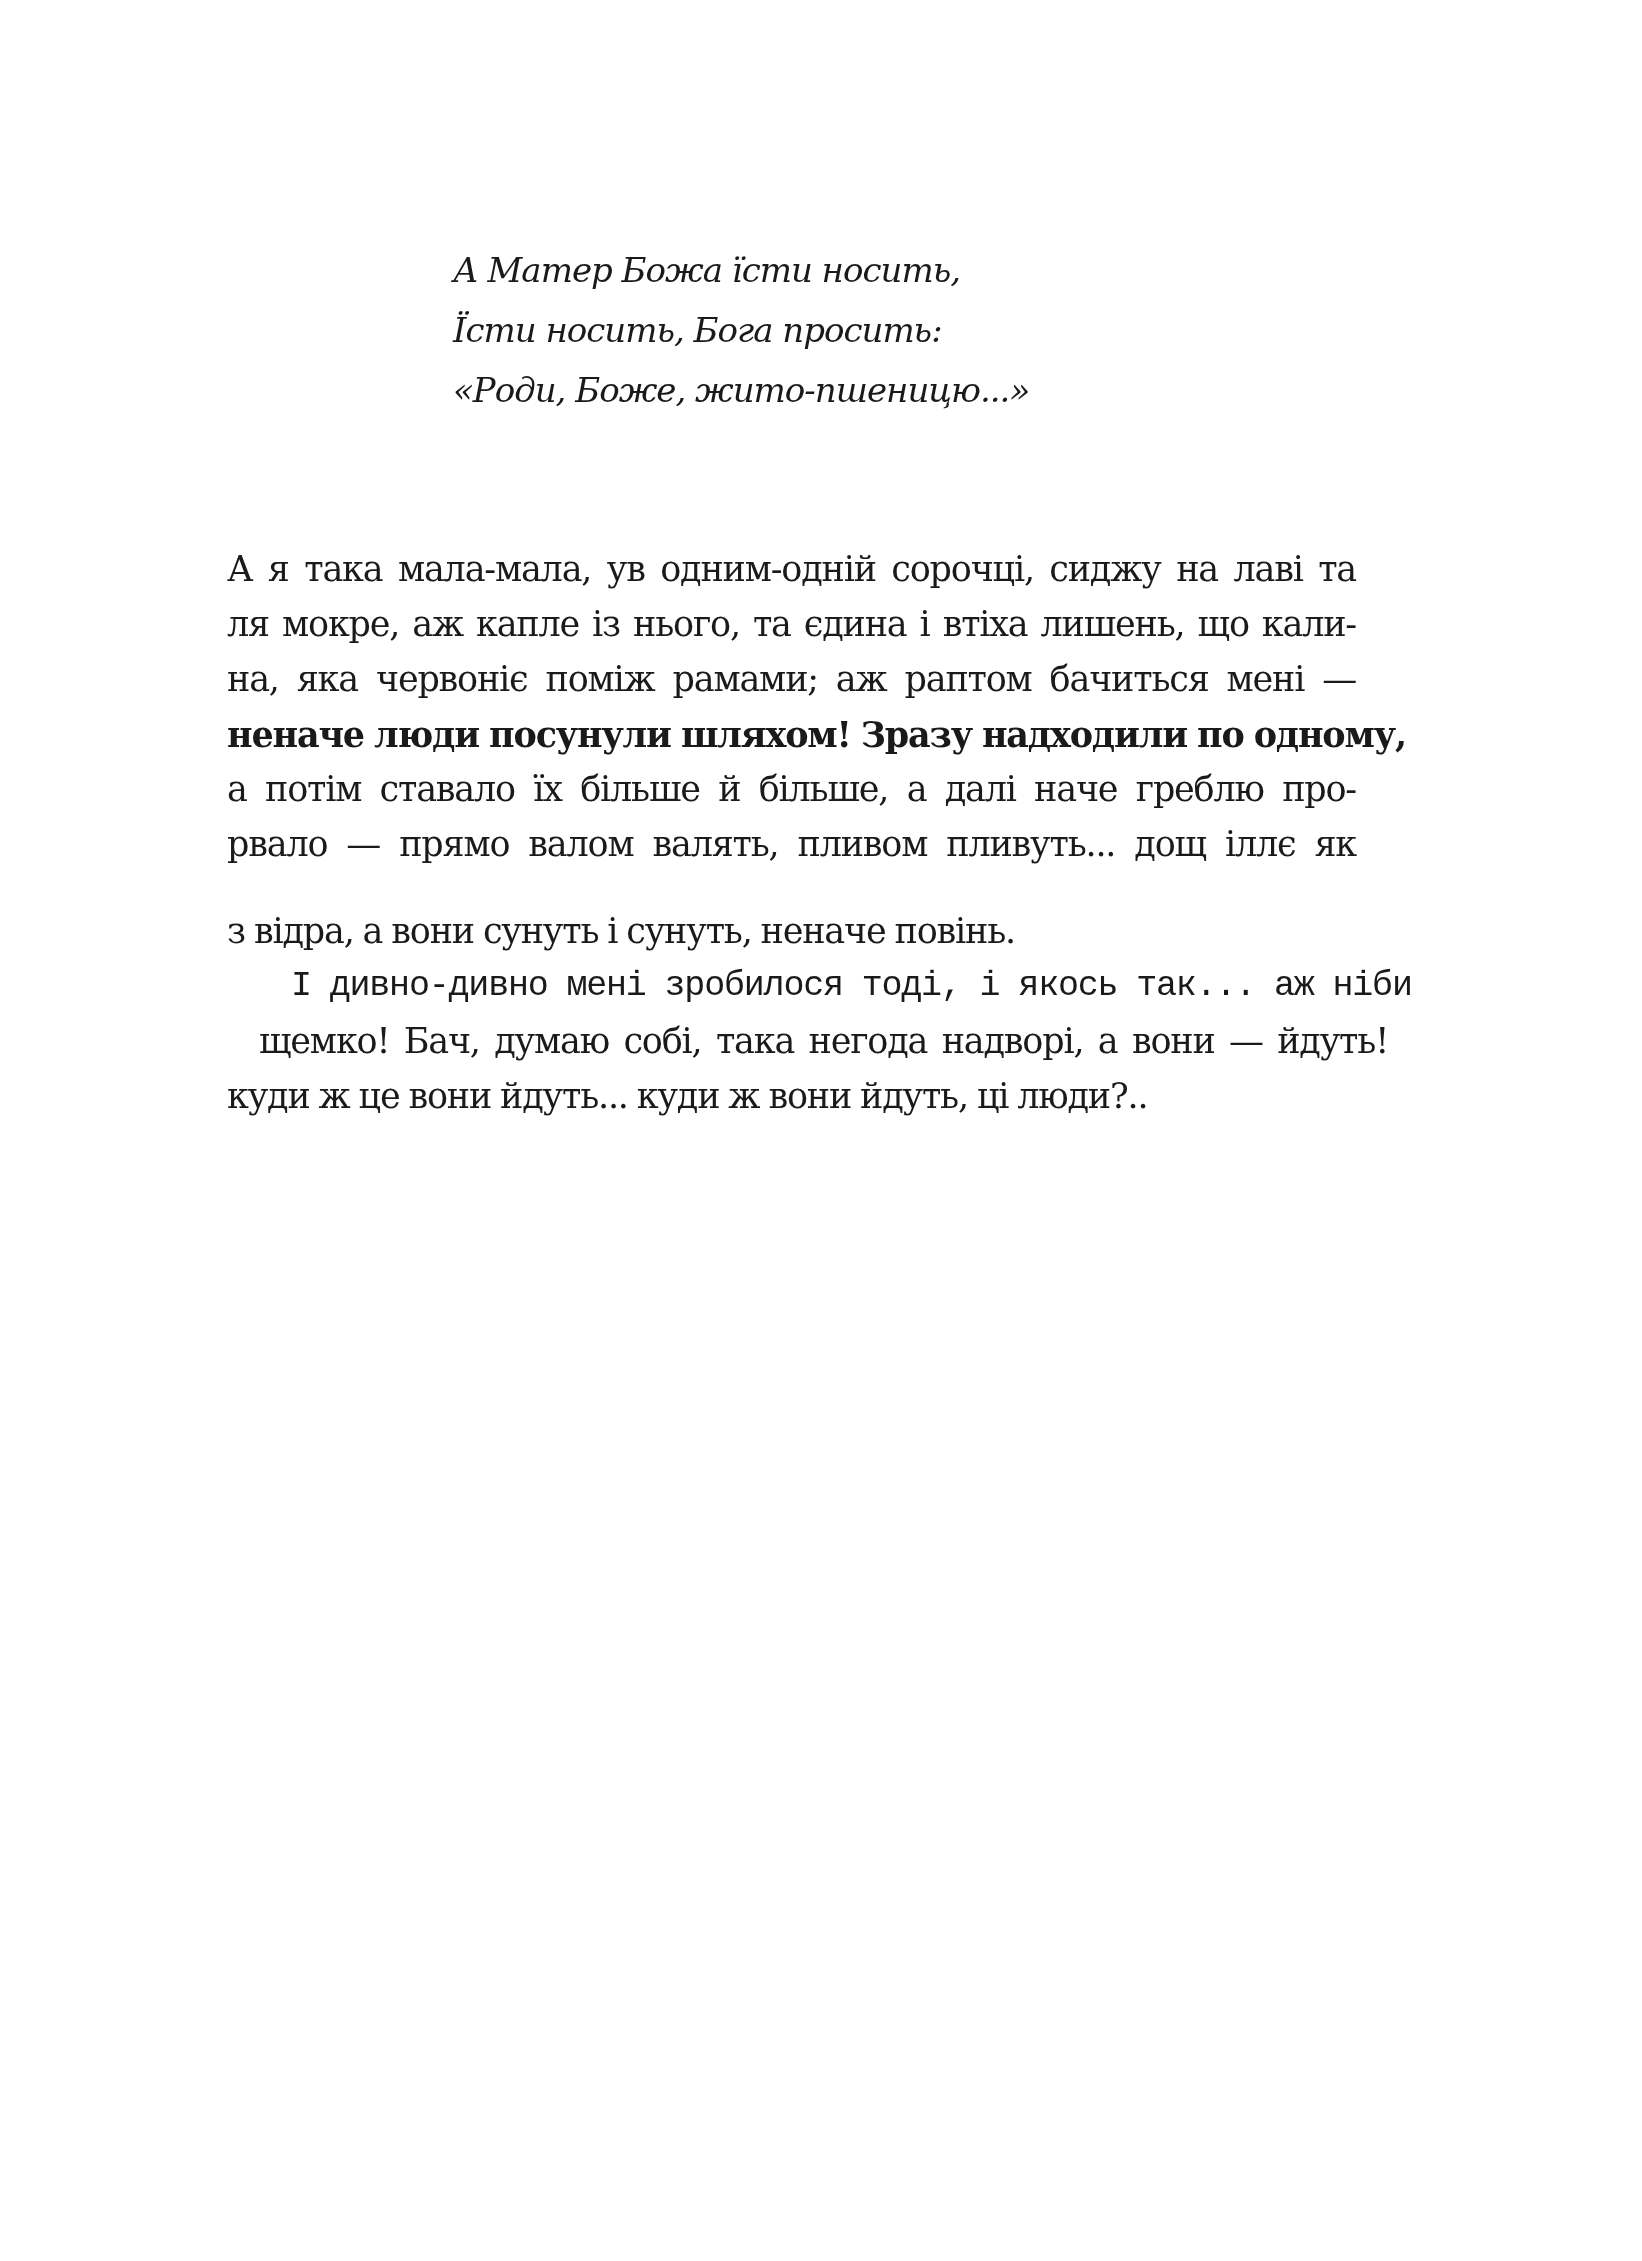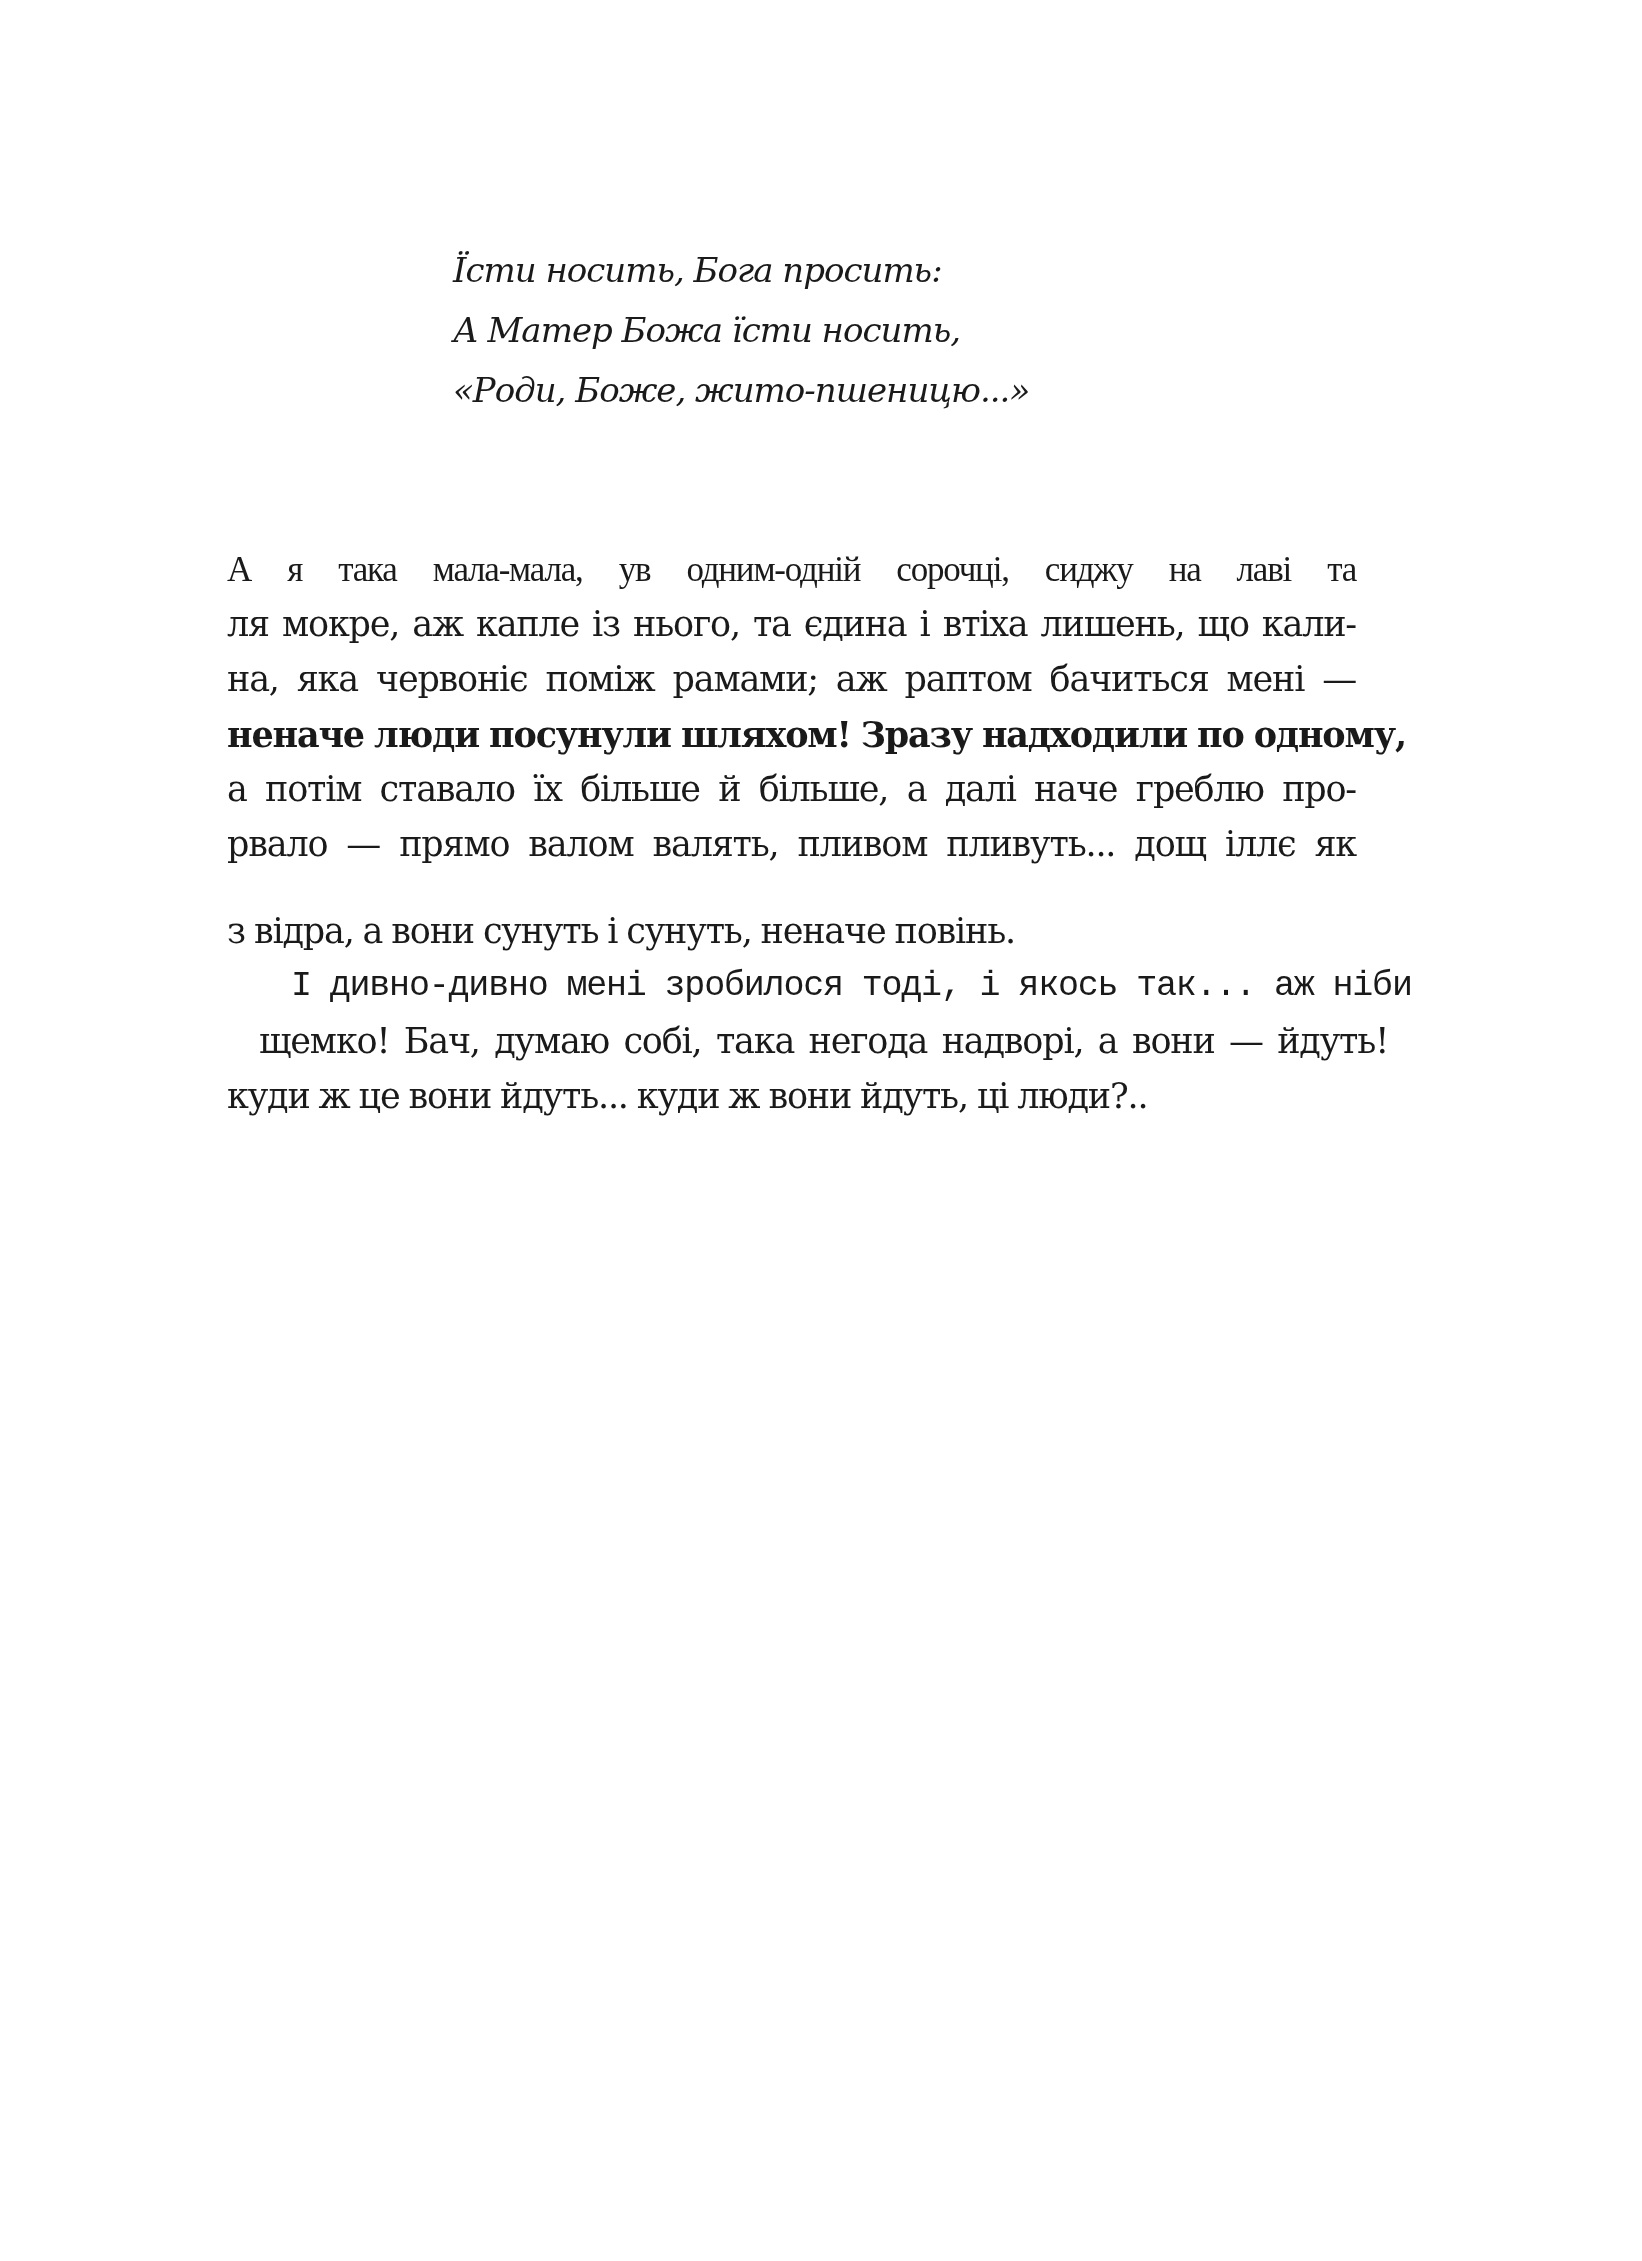--- a/index.html
+++ b/index.html
@@ -63,28 +63,28 @@
       padding-left: 64px;
       width: 1065px;
     }
   </style>
 </head>
 <body>
 
 <div class="page">
 
   <div class="verse">
+    <span class="verse-line">А Матер Божа їсти носить,</span>
     <span class="verse-line">Їсти носить, Бога просить:</span>
-    <span class="verse-line">А Матер Божа їсти носить,</span>
     <span class="verse-line">«Роди, Боже, жито-пшеницю...»</span>
   </div>
 
   <div class="prose">
     <div>
-      <span class="prose-line" style="display: block; font-family: Liberation Serif, serif;">А я така мала-мала, ув одним-одній сорочці, сиджу на лаві та</span>
+      <span class="prose-line" style="display: block;">А я така мала-мала, ув одним-одній сорочці, сиджу на лаві та</span>
       <span class="prose-line" style="display: block;">ля мокре, аж капле із нього, та єдина і втіха лишень, що кали-</span>
       <span class="prose-line" style="display: block;">на, яка червоніє поміж рамами; аж раптом бачиться мені —</span>
       <span class="prose-line" style="display: block; font-weight: bold;">неначе люди посунули шляхом! Зразу надходили по одному,</span>
       <span class="prose-line" style="display: block;">а потім ставало їх більше й більше, а далі наче греблю про-</span>
       <span class="prose-line" style="display: block;">рвало — прямо валом валять, пливом пливуть... дощ іллє як</span>
       <span class="prose-line last" style="display: block; margin-top: 32px;">з відра, а вони сунуть і сунуть, неначе повінь.</span>
     </div>
     <div>
       <span class="prose-line indent" style="display: block; font-family: Liberation Mono, monospace;">І дивно-дивно мені зробилося тоді, і якось так... аж ніби</span>
       <span class="prose-line" style="display: block; margin-left: 32px;">щемко! Бач, думаю собі, така негода надворі, а вони — йдуть!</span>

